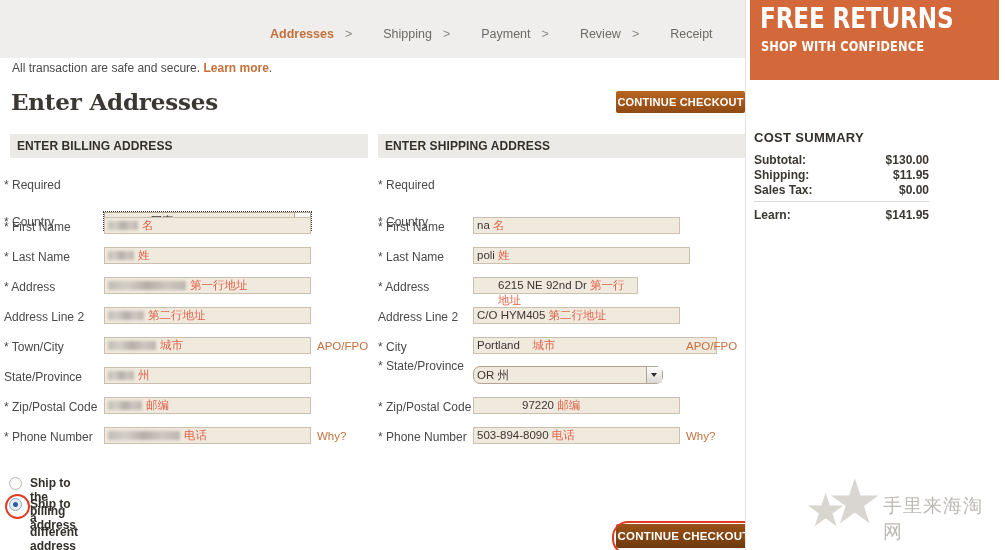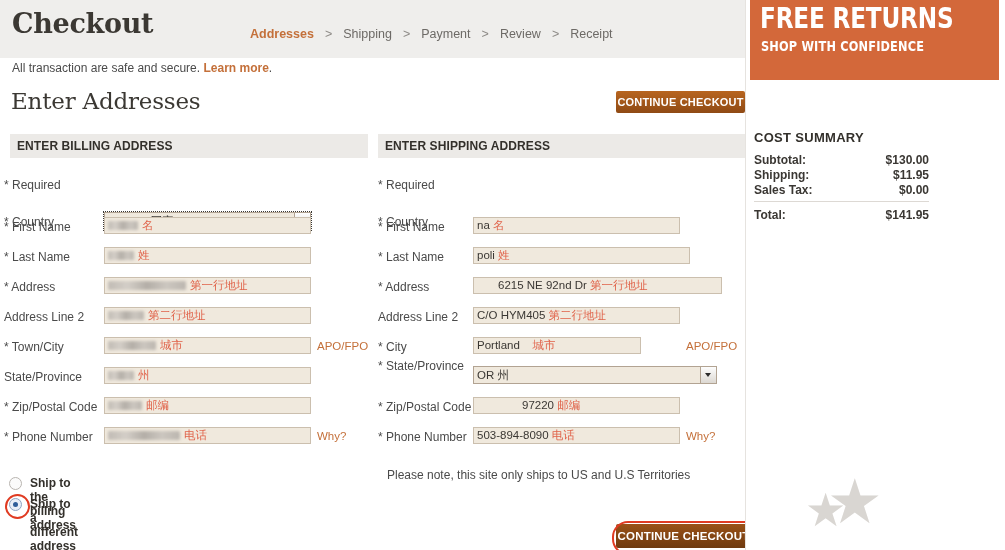--- a/index.html
+++ b/index.html
@@ -12,29 +12,29 @@
   }
   .page{position:relative;width:1005px;height:550px;}
 
   
   .main{position:absolute;left:0;top:0;width:745px;height:550px;background:#fff;}
 
   .topbar{position:absolute;left:0;top:0;width:745px;height:58px;background:#efeeec;}
   .logo{position:absolute;left:12px;top:8px;font-family:"DejaVu Serif","Liberation Serif",serif;
         font-size:27px;font-weight:bold;color:#3b3833;letter-spacing:-0.3px;}
   .crumbs{position:absolute;left:250px;top:27px;white-space:nowrap;font-size:12.5px;}
-  .crumbs span.c{color:#6d6a66;}
+  .crumbs span.c{color:#6d6a66;margin-left:20px;}
   .crumbs span.c.active{color:#c4703a;font-weight:bold;}
   .crumbs span.sep{color:#8d8a86;padding:0 11px;}
 
   .secure{position:absolute;left:12px;top:61px;font-size:12px;color:#4a4a4a;}
   .secure a{color:#c4703a;font-weight:bold;text-decoration:none;}
 
   .h1{position:absolute;left:11px;top:88px;font-family:"DejaVu Serif","Liberation Serif",serif;
-      font-size:23px;font-weight:normal;color:#3b3833;letter-spacing:-0.2px;}
+      font-size:23px;font-weight:bold;color:#3b3833;letter-spacing:-0.2px;}
 
   .btn-continue-top{
     position:absolute;left:616px;top:91px;width:129px;height:22px;
     background:linear-gradient(#b8651f,#8f4a14);
     border:0;border-radius:2px;color:#fff;
     font-family:"Liberation Sans",sans-serif;font-size:11px;font-weight:bold;
     letter-spacing:0.2px;cursor:pointer;line-height:22px;text-align:center;
   }
   .btn-continue-bottom{
     position:absolute;left:616px;top:524px;width:135px;height:24px;
@@ -122,21 +122,20 @@
            font-family:"DejaVu Serif","Liberation Serif",serif;letter-spacing:1px;}
 </style>
 </head>
 <body>
 
 <div class="page">
 
   <div class="main">
 
     <div class="topbar"></div>
-    <div class="logo">Checkout</div>
     <div class="crumbs" id="crumbs"><span class="c active">Addresses</span><span class="sep">&gt;</span><span class="c">Shipping</span><span class="sep">&gt;</span><span class="c">Payment</span><span class="sep">&gt;</span><span class="c">Review</span><span class="sep">&gt;</span><span class="c">Receipt</span></div>
 
     <div class="secure">
       <span>All transaction are safe and secure.</span>
       <a href="#">Learn more</a><span>.</span>
     </div>
 
     <div class="h1">Enter Addresses</div>
 
     <div class="btn-continue-top">CONTINUE CHECKOUT</div>
@@ -169,36 +168,35 @@
       </div>
     <div class="col" id="shipping-col">
         <div class="req" style="left: 10px; top: 13px;">* Required</div>
         <div class="lab" style="left: 10px; top: 50px;">* Country</div>
         <div class="static-val" style="left: 106px; top: 50px;">United States</div>
         <div class="lab" style="left: 10px; top: 55px;">* First Name</div>
         <div class="fld" style="left: 105px; top: 52px; width: 207px;"><span class="val">na</span><span class="cn"> 名</span></div>
         <div class="lab" style="left: 10px; top: 85px;">* Last Name</div>
         <div class="fld" style="left: 105px; top: 82px; width: 217px;"><span class="val">poli</span><span class="cn"> 姓</span></div>
         <div class="lab" style="left: 10px; top: 115px;">* Address</div>
-        <div class="fld" style="left: 105px; top: 112px; width: 249px; padding-left: 24px;"><span class="val">6215 NE 92nd Dr</span><span class="cn"> 第一行地址</span></div>
+        <div class="fld" style="left: 105px; top: 112px; width: 165px; padding-left: 24px;"><span class="val">6215 NE 92nd Dr</span><span class="cn"> 第一行地址</span></div>
         <div class="lab" style="left: 10px; top: 145px;">Address Line 2</div>
         <div class="fld" style="left: 105px; top: 142px; width: 207px;"><span class="val">C/O HYM405</span><span class="cn"> 第二行地址</span></div>
         <div class="lab" style="left: 10px; top: 175px;">* City</div>
-        <div class="fld" style="left: 105px; top: 172px; width: 168px;"><span class="val">Portland</span><span class="cn">&nbsp;&nbsp;&nbsp;&nbsp;城市</span></div>
+        <div class="fld" style="left: 105px; top: 172px; width: 244px;"><span class="val">Portland</span><span class="cn">&nbsp;&nbsp;&nbsp;&nbsp;城市</span></div>
         <div class="sidelink" style="left: 318px; top: 175px;">APO/FPO</div>
         <div class="lab" style="left: 10px; top: 194px;">* State/Province</div>
-        <div class="sel" style="left: 105px; top: 201px; width: 244px;"><span class="val">OR</span><span class="cn"> 州</span><span class="arrow"></span></div>
+        <div class="sel" style="left: 105px; top: 201px; width: 190px; border-radius: 7px;"><span class="val">OR</span><span class="cn"> 州</span><span class="arrow"></span></div>
         <div class="lab" style="left: 10px; top: 235px;">* Zip/Postal Code</div>
         <div class="fld" style="left: 105px; top: 232px; width: 207px; padding-left: 48px;"><span class="val">97220</span><span class="cn"> 邮编</span></div>
         <div class="lab" style="left: 10px; top: 265px;">* Phone Number</div>
         <div class="fld" style="left: 105px; top: 262px; width: 207px;"><span class="val">503-894-8090</span><span class="cn"> 电话</span></div>
         <div class="sidelink" style="left: 318px; top: 265px;">Why?</div>
       </div>
 
-    <div class="note">Please note, this site only ships to US and U.S Territories</div>
 
     <div class="radio-wrap" id="radio-wrap" style="top:474px;">
         <div class="radio-line">
           <span class="rdo"></span>
           <span class="rdo-lab">Ship to the billing address</span>
         </div>
         <div class="radio-line">
           <span class="rdo on"></span>
           <span class="rdo-ring"></span>
           <span class="rdo-lab">Ship to a different address</span>
@@ -223,24 +221,25 @@
         <div class="cs-row" style="top: 168px;">
           <span class="k">Shipping:</span>
           <span class="v">$11.95</span>
         </div>
         <div class="cs-row" style="top: 183px;">
           <span class="k">Sales Tax:</span>
           <span class="v">$0.00</span>
         </div>
         <div class="cs-sep" style="top: 201px;"></div>
         <div class="cs-row" style="top: 208px;">
-          <span class="k">Total:</span>
+          <span class="k">Learn:</span>
           <span class="v">$141.95</span>
         </div>
       </div>
   </div>
 
   <div class="wm">
     <div class="star s1">★</div>
     <div class="star s2">★</div>
+    <div class="txt">手里来海淘网</div>
   </div>
 
 </div>
 
 </body></html>

